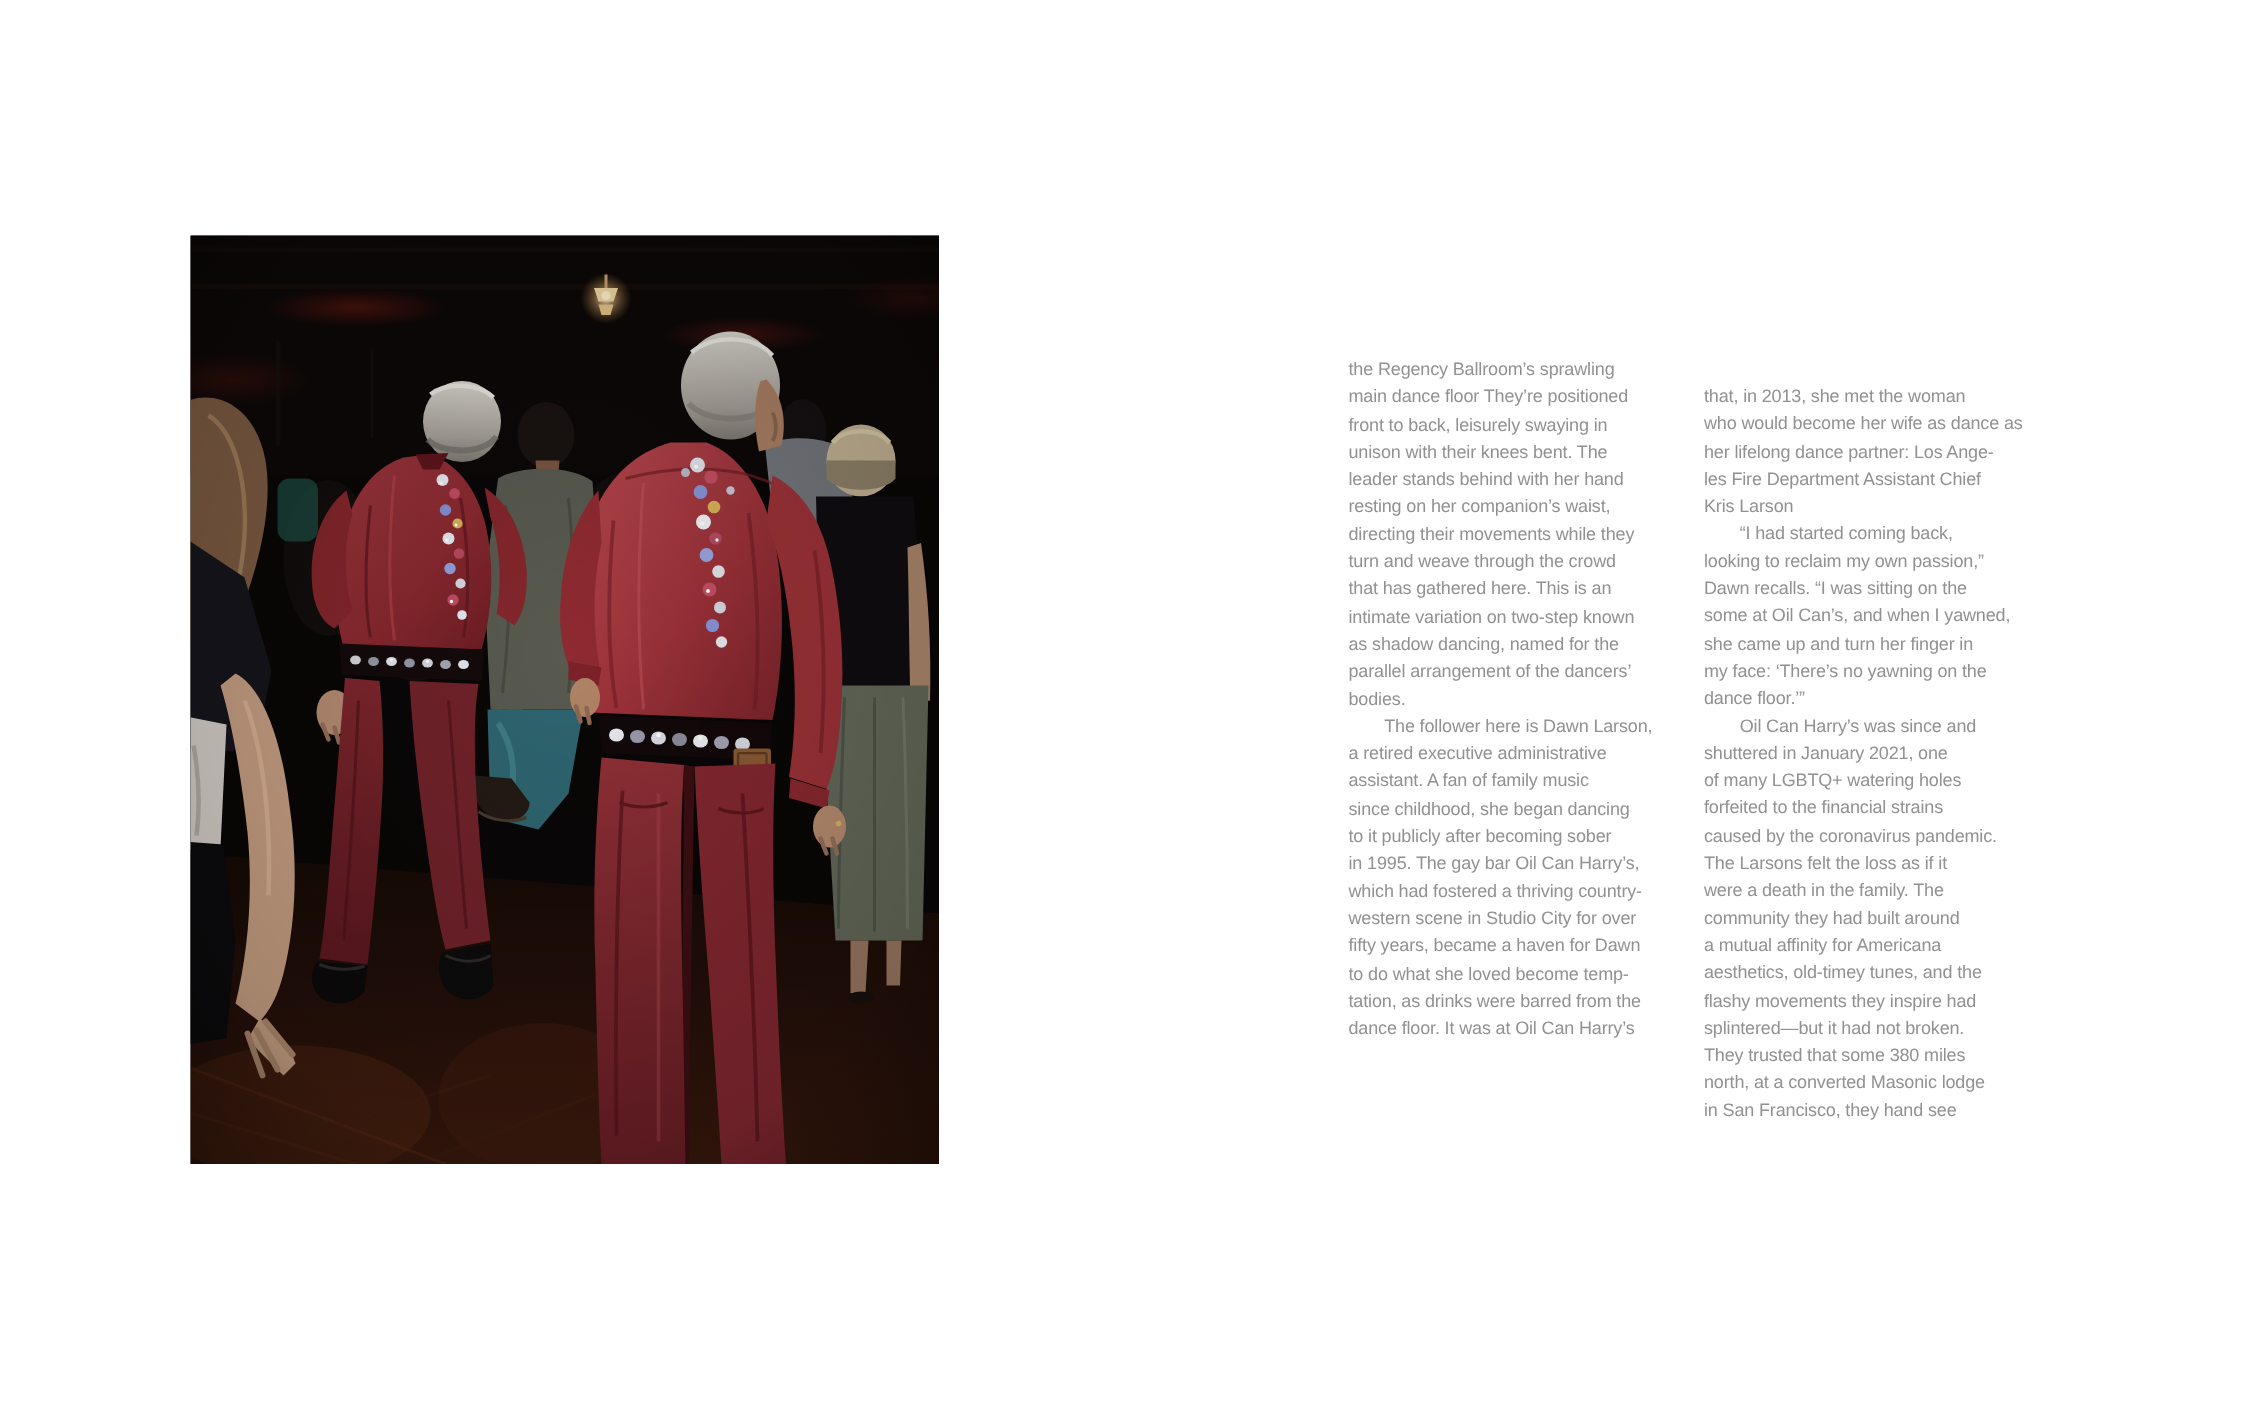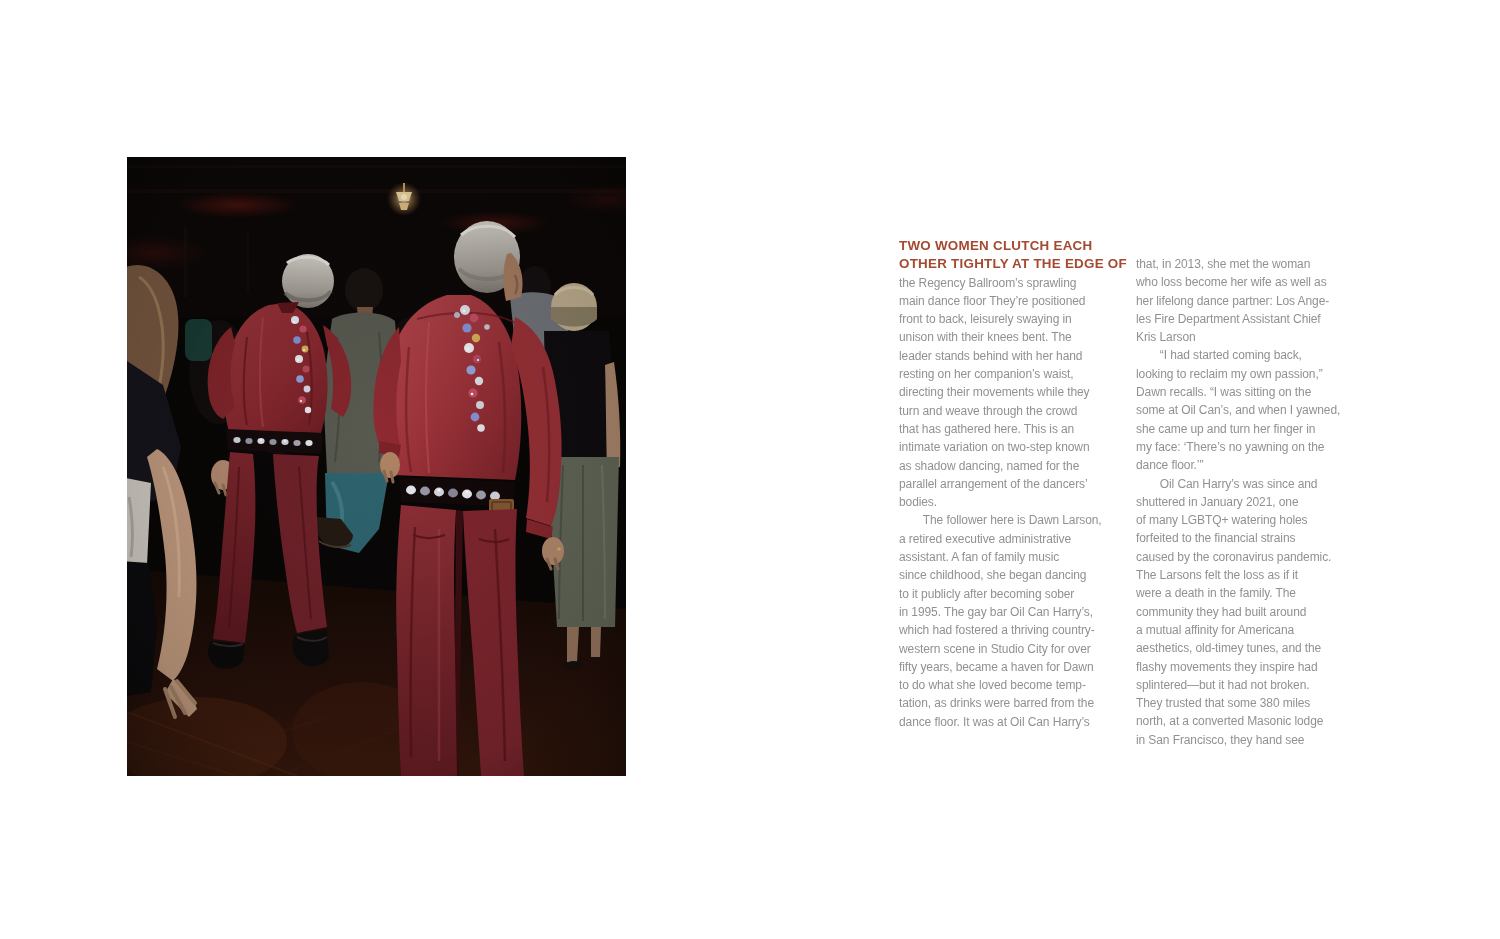--- a/index.html
+++ b/index.html
@@ -293,24 +293,20 @@
         <path d="M 368,372 C 372,440 376,520 378,604" stroke="#561318" stroke-width="2.5" fill="none" opacity="0.7"></path>
         <path d="M 286,378 C 296,382 308,382 318,378" stroke="#5e161c" stroke-width="2" fill="none"></path>
         <path d="M 352,382 C 362,386 374,386 382,382" stroke="#5e161c" stroke-width="2" fill="none"></path>
       </g>
 
       <rect width="499" height="619" fill="url(#vignette)"></rect>
     </svg>
   </div>
 
   <div class="column col1">
-    <div>
-        <div class="headline-line">TWO WOMEN CLUTCH EACH</div>
-        <div class="headline-line">OTHER TIGHTLY AT THE EDGE OF</div>
-      </div>
     <div>
         <div class="body-line">the Regency Ballroom’s sprawling</div>
         <div class="body-line">main dance floor They’re positioned</div>
         <div class="body-line">front to back, leisurely swaying in</div>
         <div class="body-line">unison with their knees bent. The</div>
         <div class="body-line">leader stands behind with her hand</div>
         <div class="body-line">resting on her companion’s waist,</div>
         <div class="body-line">directing their movements while they</div>
         <div class="body-line">turn and weave through the crowd</div>
         <div class="body-line">that has gathered here. This is an</div>
@@ -329,21 +325,21 @@
         <div class="body-line">fifty years, became a haven for Dawn</div>
         <div class="body-line">to do what she loved become temp-</div>
         <div class="body-line">tation, as drinks were barred from the</div>
         <div class="body-line">dance floor. It was at Oil Can Harry’s</div>
       </div>
   </div>
 
   <div class="column col2">
     <div>
         <div class="body-line">that, in 2013, she met the woman</div>
-        <div class="body-line">who loss become her wife as well as</div>
+        <div class="body-line">who would become her wife as dance as</div>
         <div class="body-line">her lifelong dance partner: Los Ange-</div>
         <div class="body-line">les Fire Department Assistant Chief</div>
         <div class="body-line">Kris Larson</div>
         <div class="body-line">  “I had started coming back,</div>
         <div class="body-line">looking to reclaim my own passion,”</div>
         <div class="body-line">Dawn recalls. “I was sitting on the</div>
         <div class="body-line">some at Oil Can’s, and when I yawned,</div>
         <div class="body-line">she came up and turn her finger in</div>
         <div class="body-line">my face: ‘There’s no yawning on the</div>
         <div class="body-line">dance floor.’”</div>

